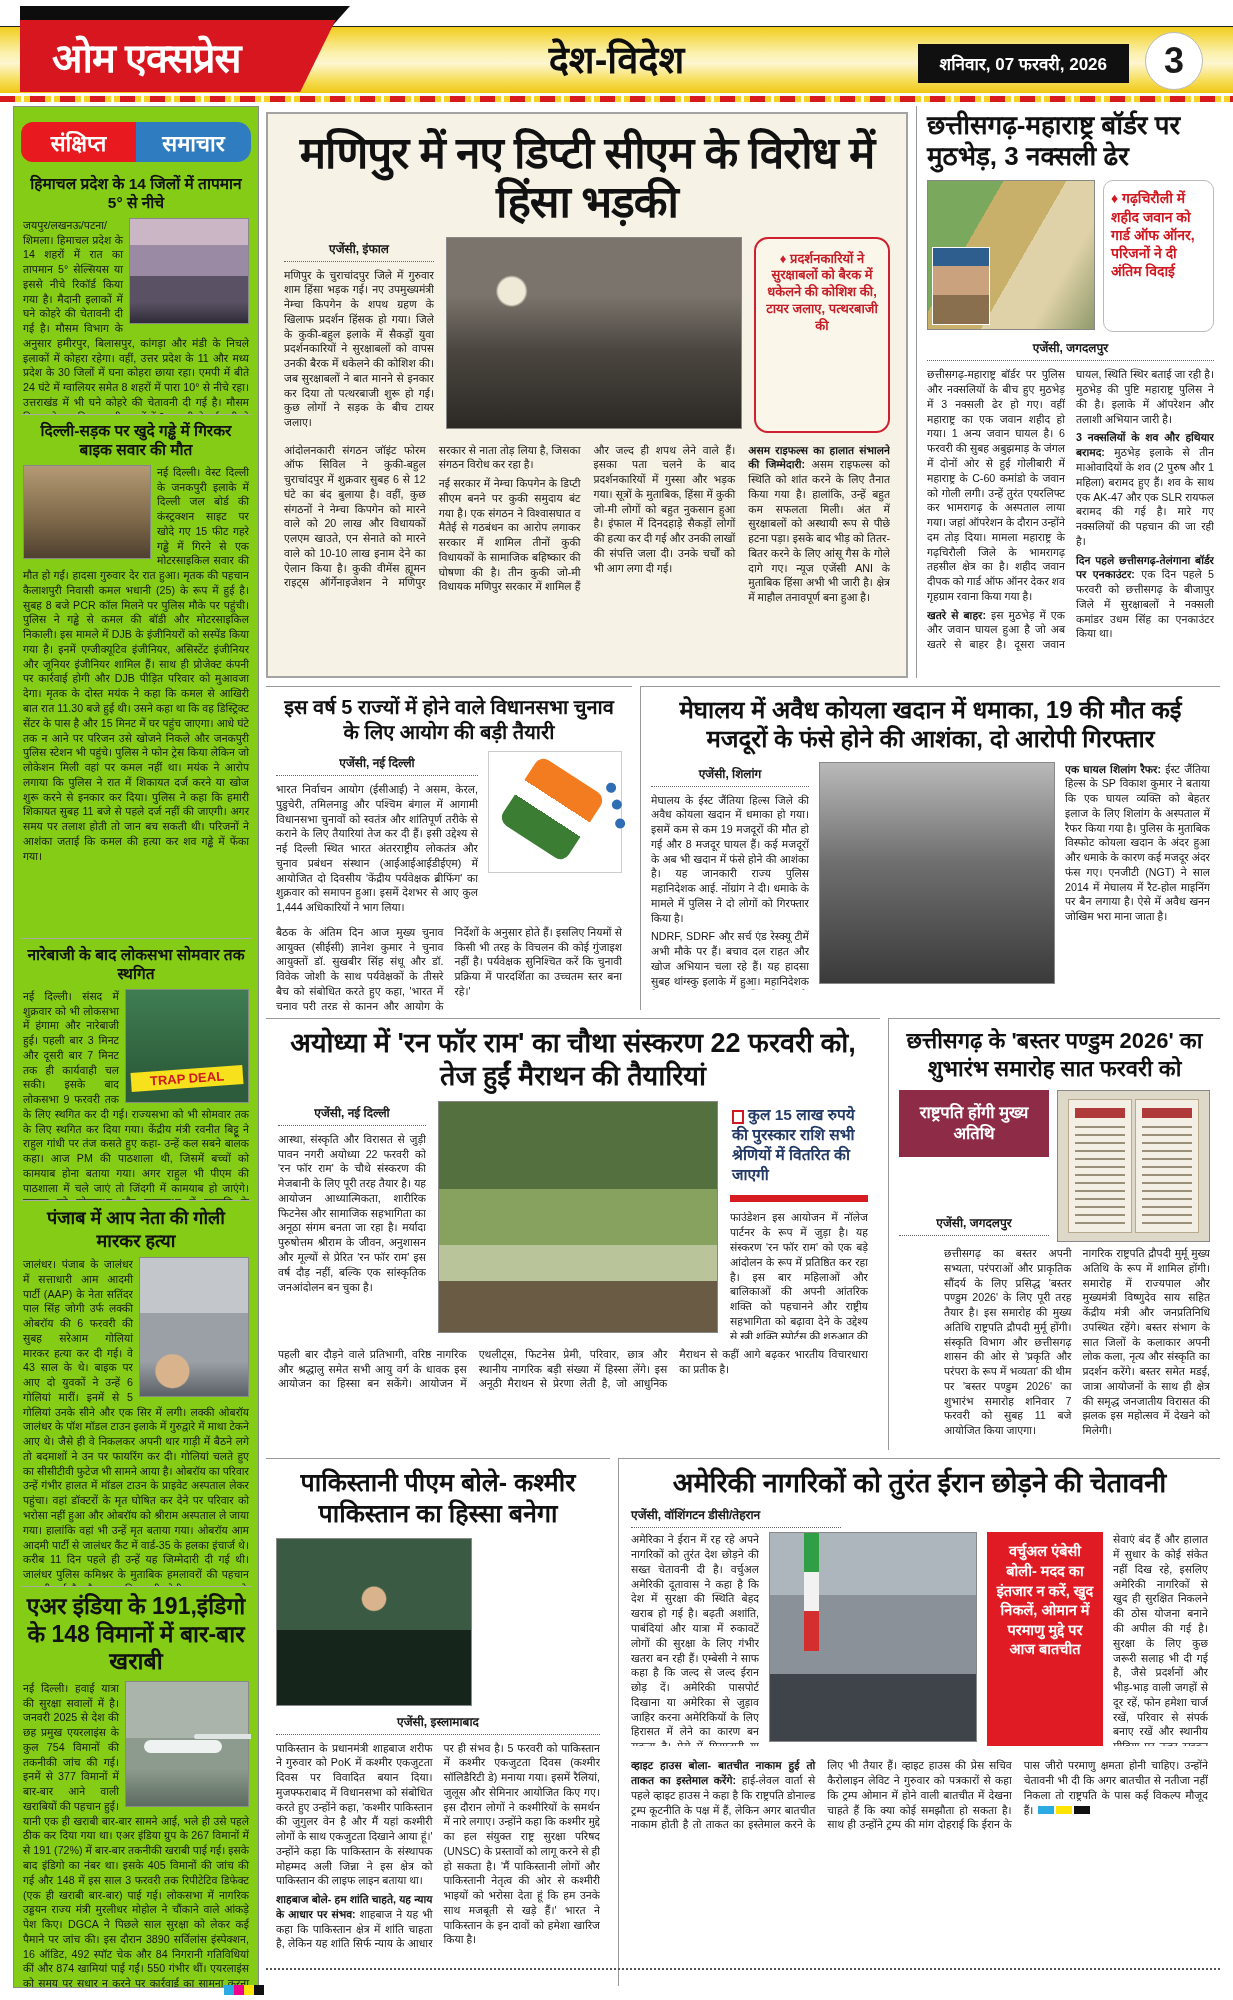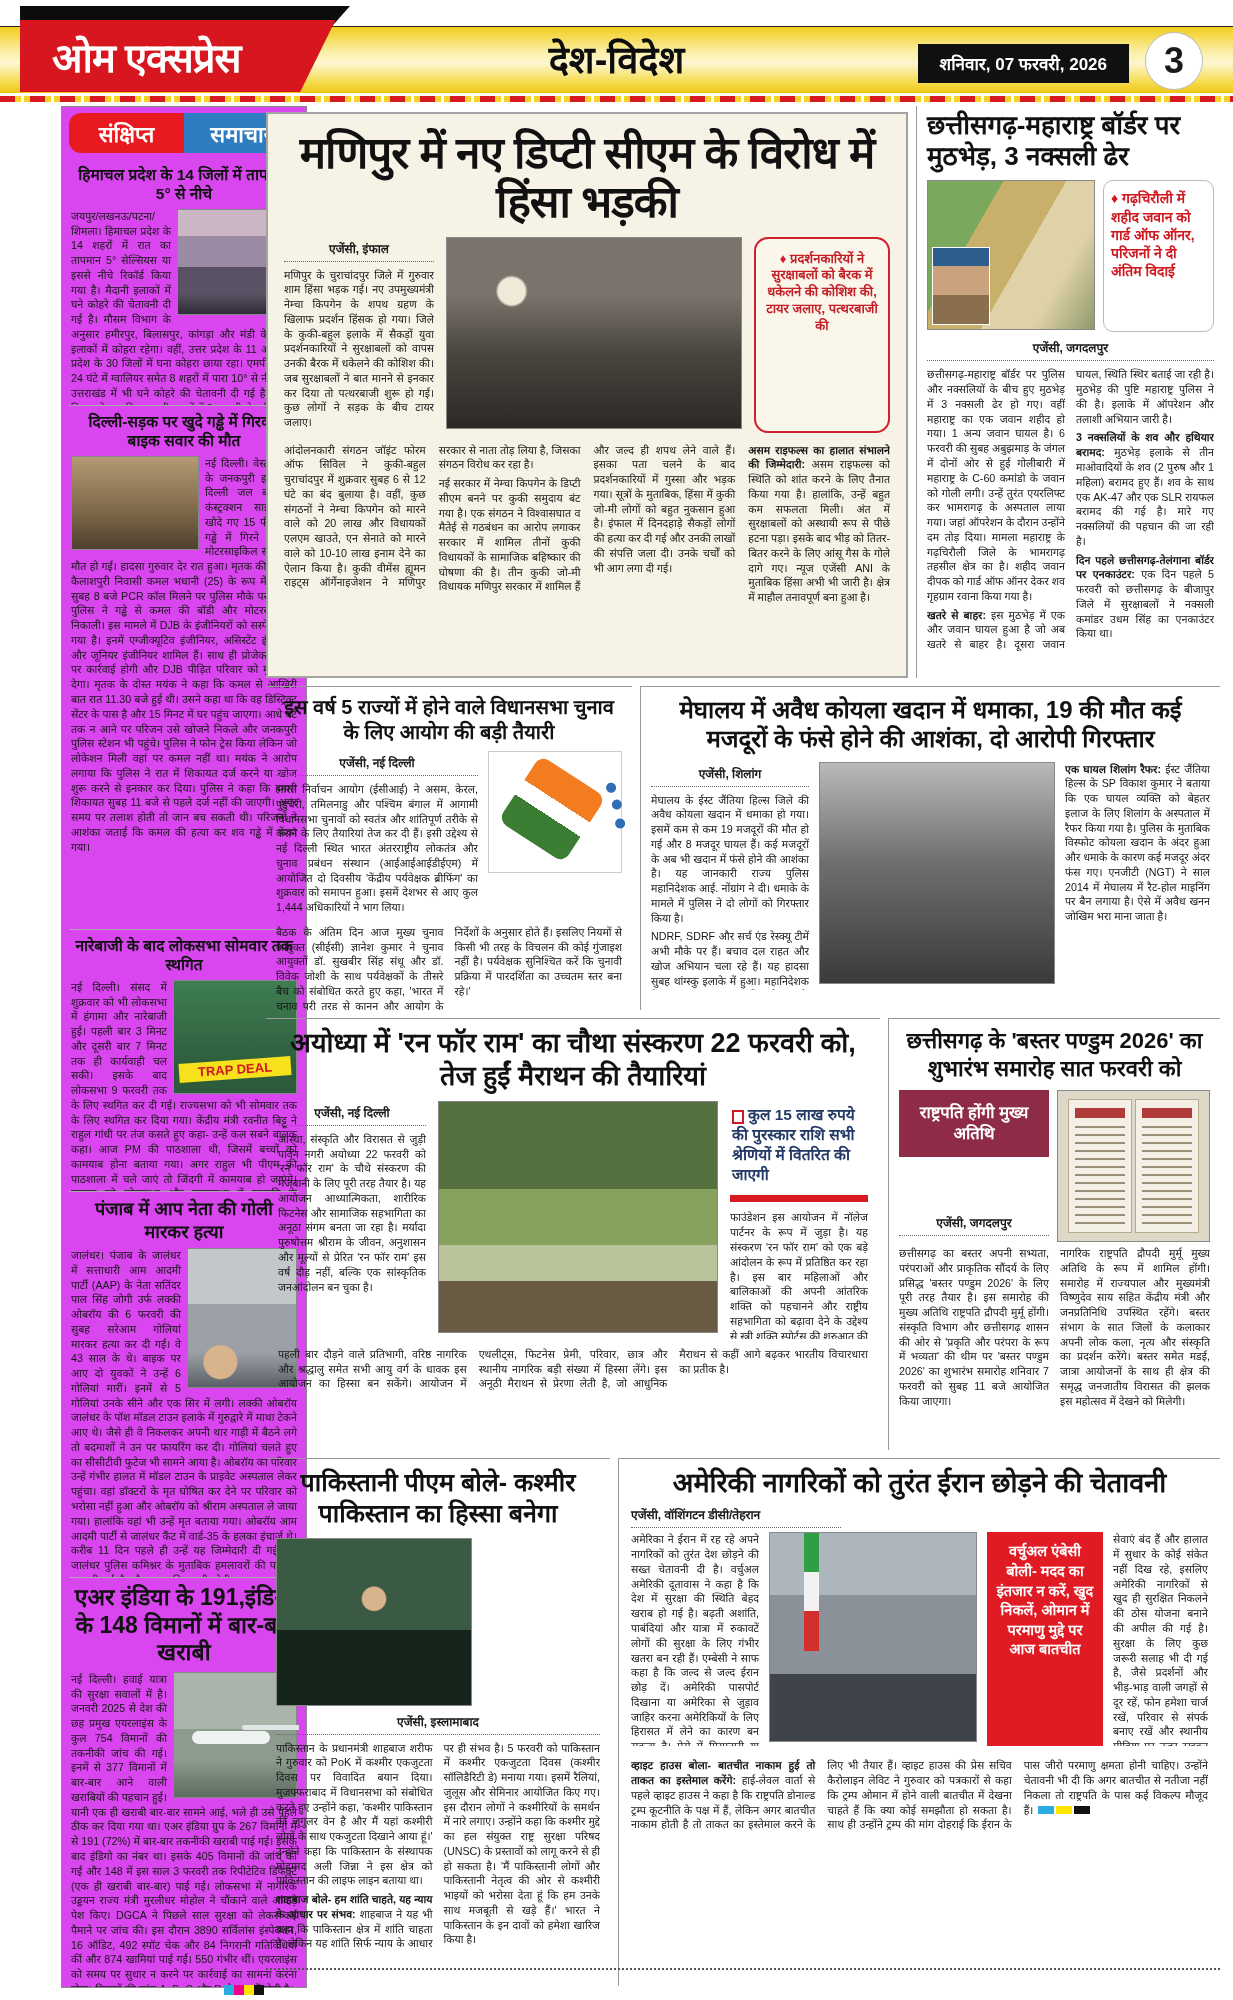--- a/index.html
+++ b/index.html
@@ -26,21 +26,21 @@
        background:repeating-linear-gradient(90deg,#d71920 0 15px,#f5d327 15px 21px,#ffffff 21px 24px,#f5d327 24px 30px);}
   
   section,aside{position:absolute;box-sizing:border-box;overflow:hidden;}
   h1,h2,h3{margin:0;color:#111;}
   .byline{font-weight:bold;font-size:12px;text-align:center;padding:3px 0 4px;
        border-bottom:1px dotted #666;margin:0 0 6px;}
   .btext,.atext{font-size:10.7px;line-height:1.38;text-align:justify;margin:0 0 4px;color:#161616;}
   .atext b{font-weight:bold;}
   .photo{position:relative;border:1px solid #888;box-sizing:border-box;}
   
-  .briefs{left:13px;top:106px;width:246px;height:1882px;border:1px solid #8a8a8a;padding:4px 7px;background:#d946ef;margin-left:48px;}
+  .briefs{left:13px;top:106px;width:246px;height:1882px;border:1px solid #8a8a8a;padding:13px 7px;background:#84cc16;}
   .briefs-tabs{display:flex;height:40px;margin:2px 0 6px;}
   .tab-red{flex:1;background:#e8191f;color:#fff;font-size:22px;font-weight:bold;
        display:flex;align-items:center;justify-content:center;border-radius:12px 0 0 12px;}
   .tab-blue{flex:1;background:#2f7cc0;color:#fff;font-size:22px;font-weight:bold;
        display:flex;align-items:center;justify-content:center;border-radius:0 14px 14px 0;}
   .brief{border-top:1px solid #aaa;padding:6px 2px 2px;overflow:hidden;}
   .brief:first-of-type{border-top:none;}
   .brief h3{font-size:15.5px;text-align:center;line-height:1.25;margin-bottom:5px;}
   .brief h3.bh-mid{font-size:18px;}
   .brief h3.bh-big{font-size:23px;line-height:1.2;}
@@ -121,21 +121,21 @@
   .bs-left{width:150px;display:flex;flex-direction:column;}
   .bs-box{background:#8e2c48;color:#fff;font-weight:bold;font-size:16.5px;line-height:1.3;
       text-align:center;padding:12px 8px;}
   .bs-byline{margin-top:auto;}
   .bs-photo{flex:1;background:#ded8c8;position:relative;}
   .bs-card{position:absolute;top:8px;bottom:8px;width:62px;background:#f3efe4;border:1px solid #b9a98e;}
   .bs-card.c1{left:10px;} .bs-card.c2{right:10px;}
   .bs-card::before{content:"";position:absolute;left:6px;right:6px;top:8px;height:10px;background:#b03a3a;}
   .bs-card::after{content:"";position:absolute;left:6px;right:6px;top:26px;bottom:8px;
       background:repeating-linear-gradient(180deg,#9a8f78 0 2px,transparent 2px 8px);}
-  .bs-body{columns:2;column-gap:11px;height:218px;overflow:hidden;margin-top:4px;}
+  .bs-body{columns:2;column-gap:11px;height:218px;overflow:hidden;margin-top:4px;margin-left:45px;}
   
   .pak{left:266px;top:1458px;width:344px;height:528px;border-top:1px solid #999;padding:8px 10px;}
   .pak h1{font-size:25px;line-height:1.25;text-align:center;margin-bottom:8px;}
   .p-row{display:flex;gap:10px;height:172px;}
   .p-photo{width:196px;height:168px;
       background:radial-gradient(circle at 50% 36%,#d9b38c 0 8%,transparent 9%),
       linear-gradient(180deg,#3a5a44 0 55%,#16251b 55%);}
   .p-box{flex:1;background:#4c4c4c;color:#fff;font-weight:bold;font-size:15px;line-height:1.35;padding:12px 9px;}
   .p-box .dia{color:#f5c518;}
   .p-body{columns:2;column-gap:11px;height:290px;overflow:hidden;margin-top:4px;}

